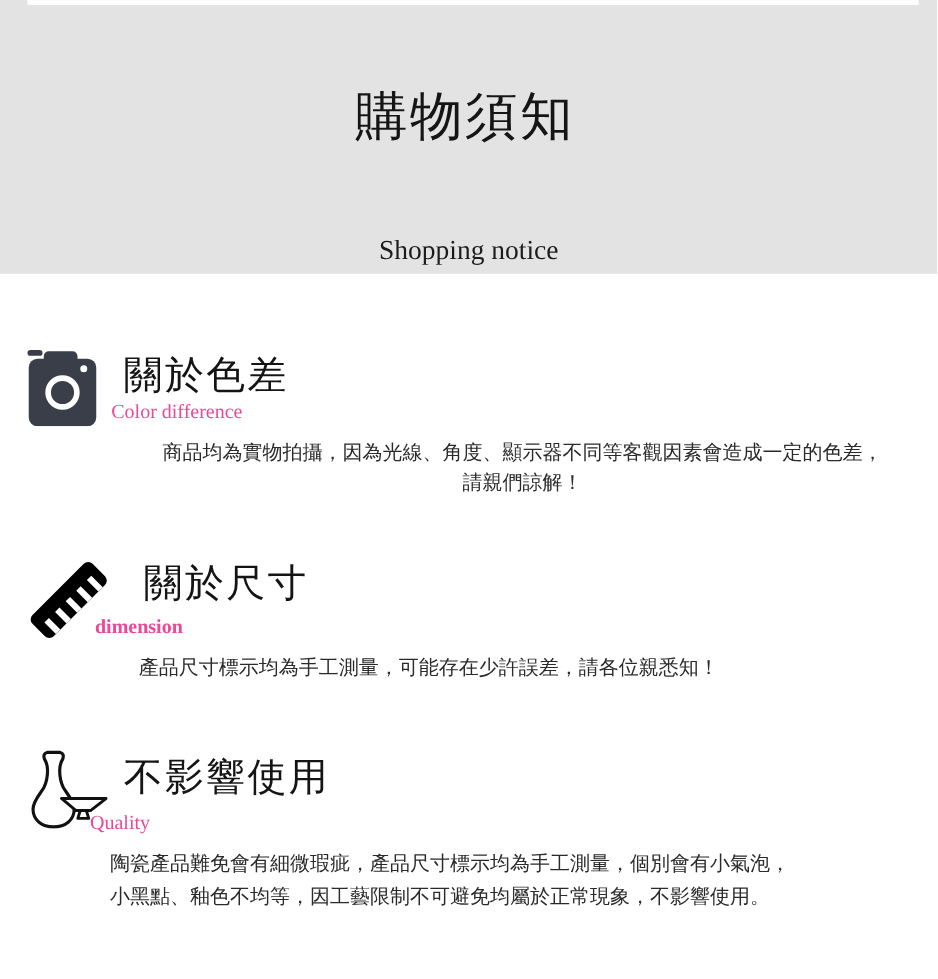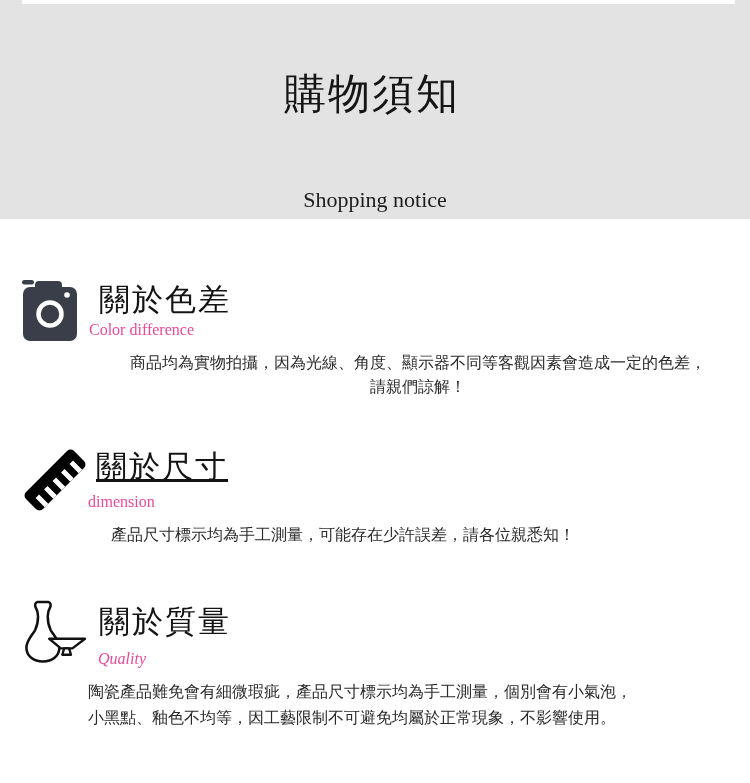--- a/index.html
+++ b/index.html
@@ -71,28 +71,28 @@
   }
 
   
   .s1-icon    { left:21px;  top:279px; width:58px; height:62px; }
   .s1-heading { left:99px;  top:284px; }
   .s1-sub     { left:89px;  top:321px; }
   .s1-body    { left:88px;  top:351px;text-align:center; }
 
   
   .s2-icon    { left:23px;  top:448px; width:64px; height:64px; }
-  .s2-heading { left:96px;  top:451px;text-decoration:underline; }
-  .s2-sub     { left:88px;  top:493px; }
+  .s2-heading { left:115px;  top:451px; }
+  .s2-sub     { left:76px;  top:493px;font-weight:bold; }
   .s2-body    { left:111px; top:523px; }
 
   
   .s3-icon    { left:24px;  top:599px; width:62px; height:64px; }
   .s3-heading { left:99px;  top:606px; }
-  .s3-sub     { left:98px;  top:650px;font-style:italic; }
+  .s3-sub     { left:72px;  top:650px; }
   .s3-body    { left:88px;  top:679px; line-height:26px; }
 </style>
 </head>
 <body>
 
 <div class="page">
 
   <div class="header">
     <div class="top-strip"></div>
     <div class="page-title">購物須知</div>
@@ -141,19 +141,19 @@
                  C 29 64.5, 36.5 59, 36.5 50
                  C 36.5 43, 31 38, 27.5 32
                  C 25.5 28, 24.5 24, 24.5 18
                  C 24.5 14, 25.5 11, 27 8.5
                  C 28 6, 27.5 3.5, 25 3
                  Z" fill="none" stroke="#111111" stroke-width="2.6" stroke-linejoin="round"></path>
         <path d="M26 41 L63 41 L50 51 L38 51 Z" fill="#ffffff" stroke="#111111" stroke-width="2.4" stroke-linejoin="round"></path>
         <path d="M41.5 51 L46.5 51 L48.5 57.5 L39.5 57.5 Z" fill="#ffffff" stroke="#111111" stroke-width="2.4" stroke-linejoin="round"></path>
       </svg>
     </span>
-    <h2 class="section-heading s3-heading">關於質量</h2>
+    <h2 class="section-heading s3-heading">不影響使用</h2>
     <div class="section-subheading s3-sub">Quality</div>
     <p class="section-body s3-body">陶瓷產品難免會有細微瑕疵，產品尺寸標示均為手工測量，個別會有小氣泡，
 小黑點、釉色不均等，因工藝限制不可避免均屬於正常現象，不影響使用。</p>
   </div>
 
 </div>
 
 </body></html>

